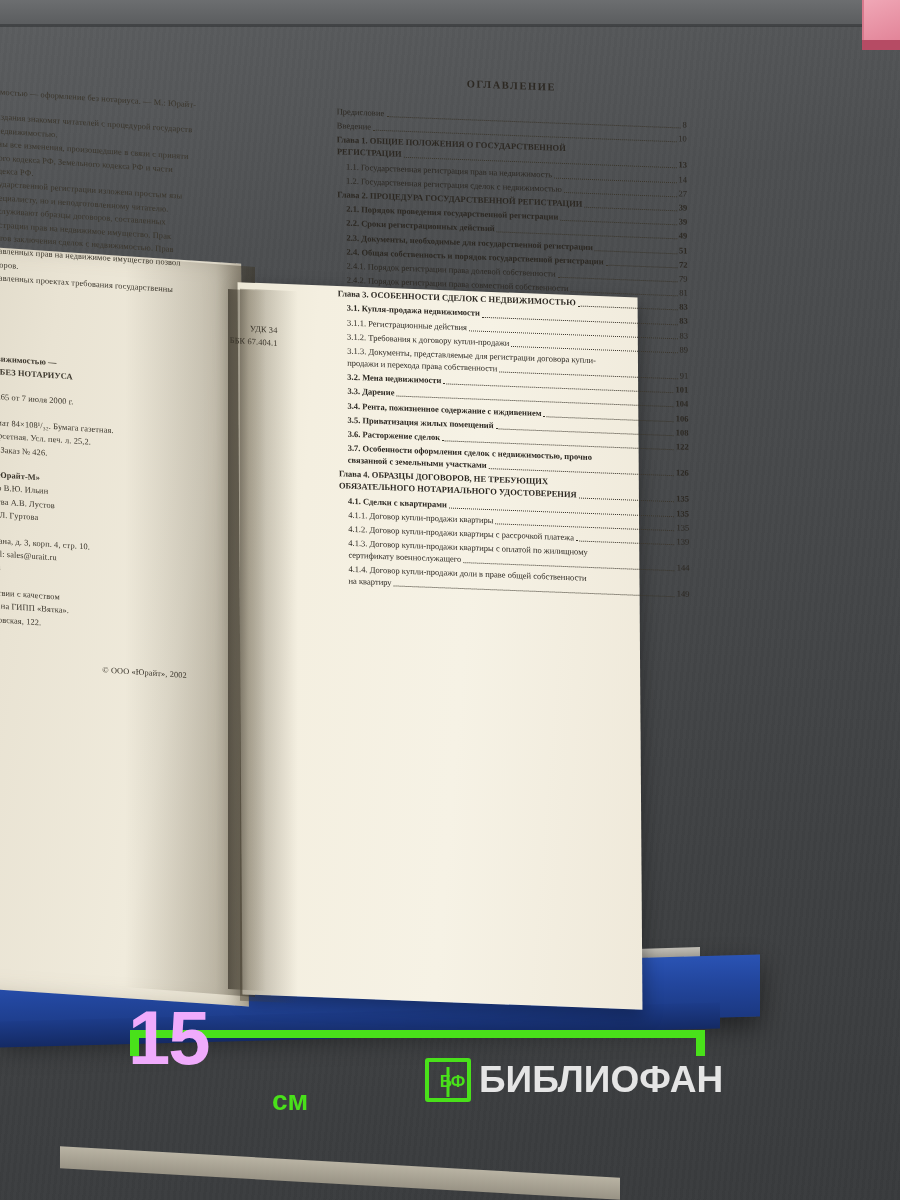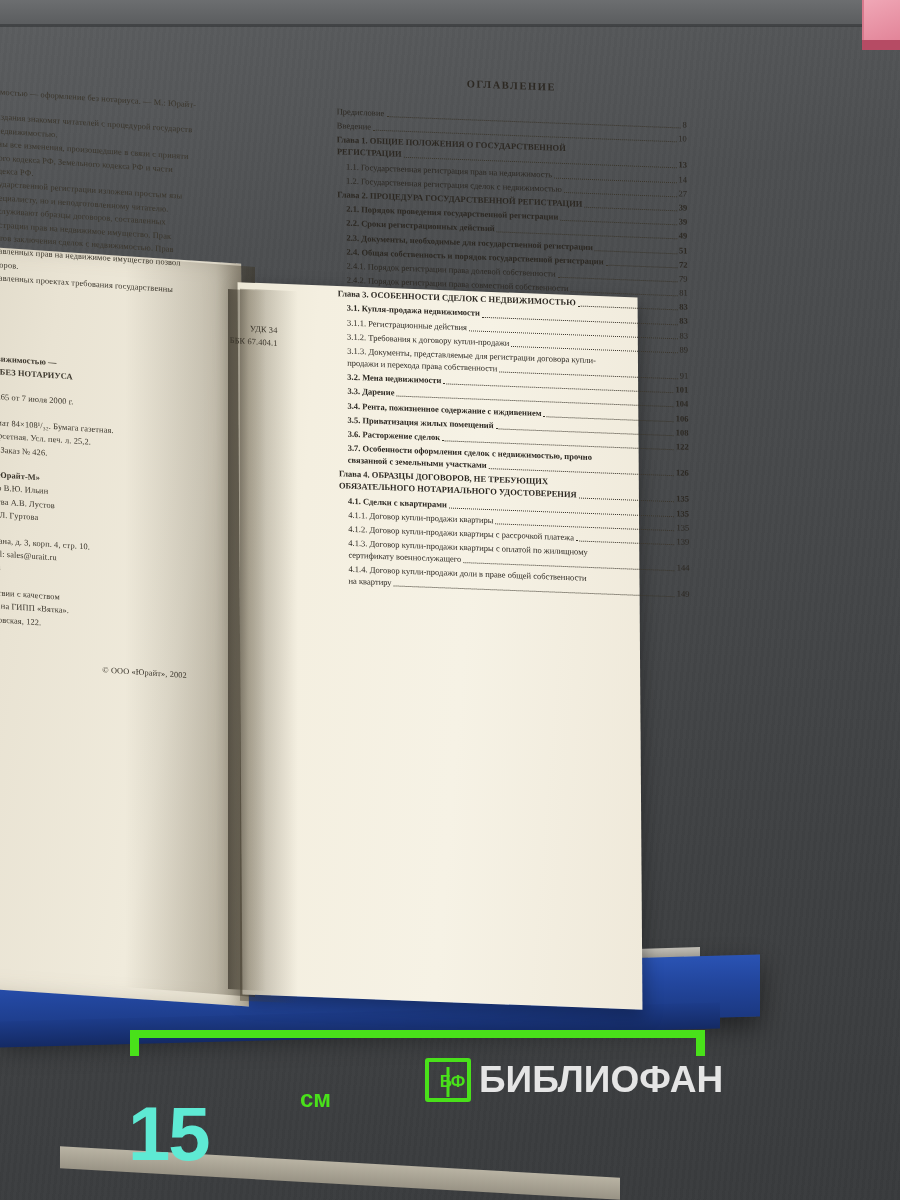--- a/index.html
+++ b/index.html
@@ -141,29 +141,29 @@
   
   .ruler{
     position:absolute;left:130px;top:1030px;width:575px;height:10px;
   }
   .ruler-bar{
     position:absolute;left:0;top:0;width:575px;height:8px;background:#49e11a;
   }
   .ruler-cap-l{position:absolute;left:0;top:0;width:9px;height:26px;background:#49e11a;}
   .ruler-cap-r{position:absolute;left:566px;top:0;width:9px;height:26px;background:#49e11a;}
   .ruler-num{
-    position:absolute;left:128px;top:1096px;
+    position:absolute;left:128px;top:1000px;
     font-family:"Liberation Sans", sans-serif;
-    font-weight:bold;font-size:76px;color:#5eead4;letter-spacing:-2px;
+    font-weight:bold;font-size:76px;color:#f0abfc;letter-spacing:-2px;
     line-height:76px;
   }
   .ruler-unit{
     position:absolute;left:272px;top:1085px;
     font-family:"Liberation Sans", sans-serif;
-    font-weight:bold;font-size:24px;color:#49e11a;margin-left:28px;
+    font-weight:bold;font-size:28px;color:#49e11a;
   }
   .brand{
     position:absolute;left:425px;top:1058px;
     display:flex;align-items:center;gap:8px;text-align:right;
   }
   .brand-logo{
     width:46px;height:44px;border:4px solid #49e11a;border-radius:3px;
     position:relative;box-sizing:border-box;
   }
   .brand-logo:before{

